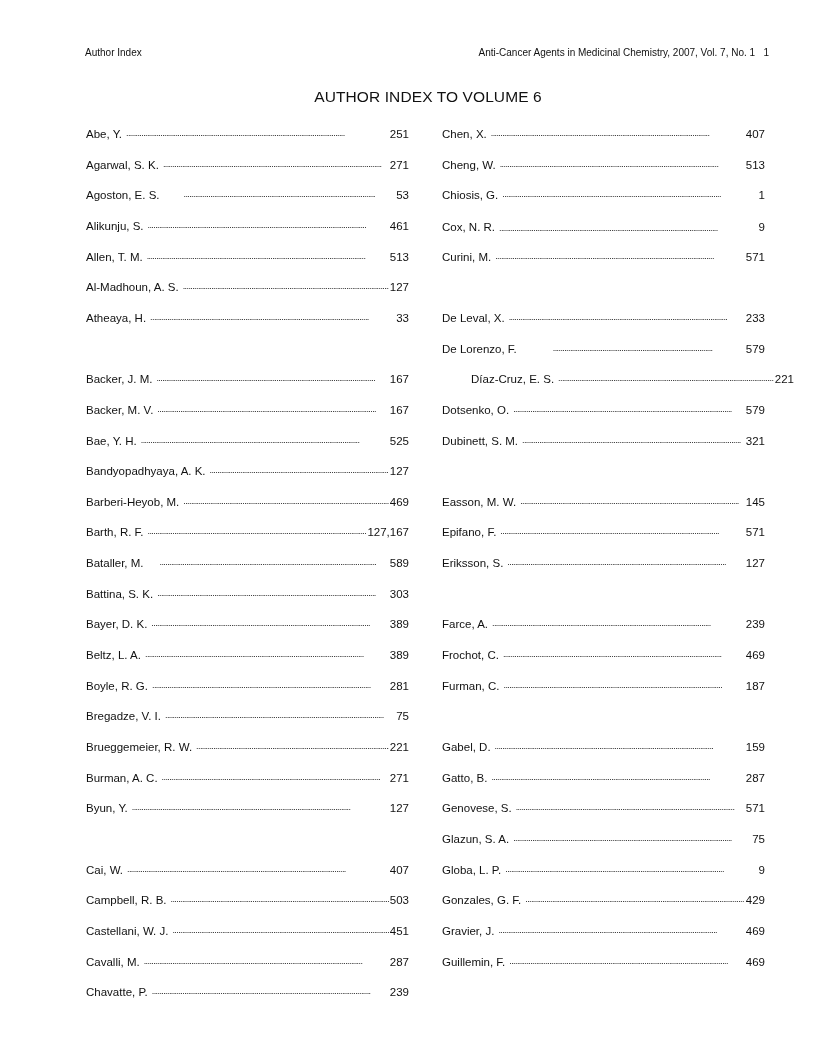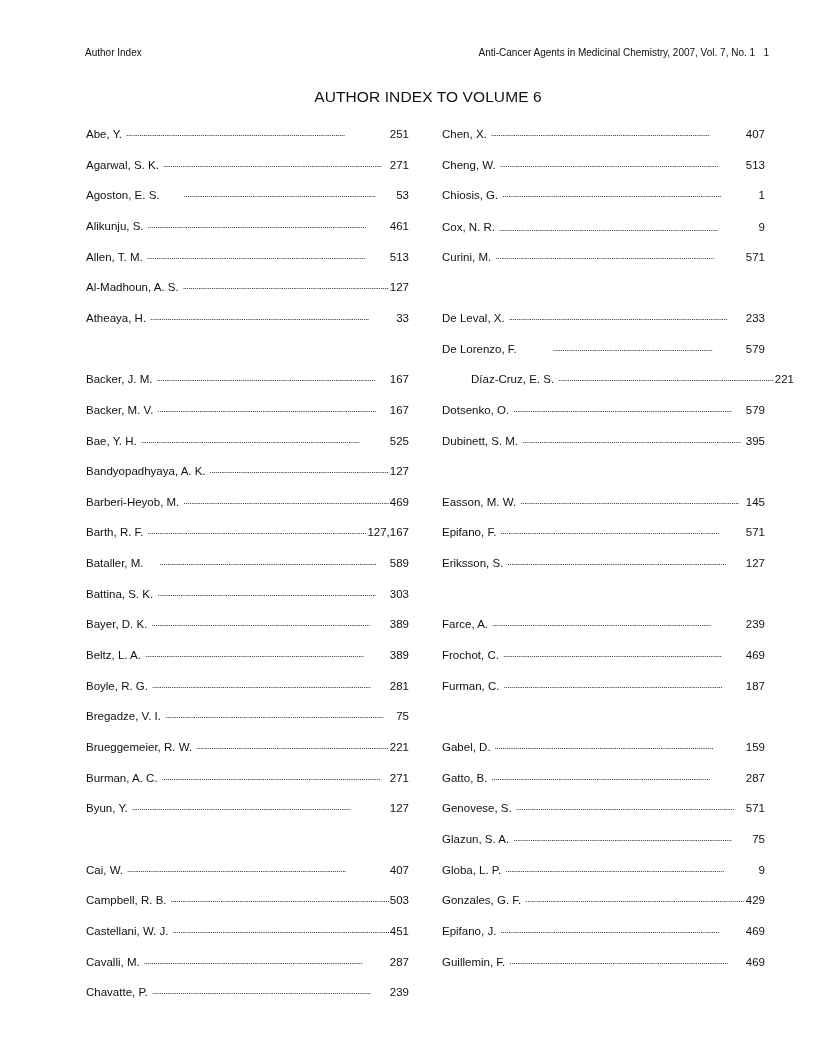--- a/index.html
+++ b/index.html
@@ -222,21 +222,21 @@
       <span class="pages">221</span>
     </div>
     <div class="entry" style="top: 275.85px; justify-content: center;">
       <span class="name">Dotsenko, O.</span>
       <span class="leader"></span>
       <span class="pages">579</span>
     </div>
     <div class="entry" style="top: 306.5px;">
       <span class="name">Dubinett, S. M.</span>
       <span class="leader"></span>
-      <span class="pages">395</span>
+      <span class="pages">321</span>
     </div>
     <div class="entry" style="top: 367.8px;">
       <span class="name">Easson, M. W.</span>
       <span class="leader"></span>
       <span class="pages">145</span>
     </div>
     <div class="entry" style="top: 398.45px;">
       <span class="name">Epifano, F.</span>
       <span class="leader"></span>
       <span class="pages">571</span>
@@ -285,21 +285,21 @@
       <span class="name">Globa, L. P.</span>
       <span class="leader"></span>
       <span class="pages">9</span>
     </div>
     <div class="entry" style="top: 766.25px;">
       <span class="name">Gonzales, G. F.</span>
       <span class="leader"></span>
       <span class="pages">429</span>
     </div>
     <div class="entry" style="top: 796.9px;">
-      <span class="name">Epifano, J.</span>
+      <span class="name">Gravier, J.</span>
       <span class="leader"></span>
       <span class="pages">469</span>
     </div>
     <div class="entry" style="top: 827.55px;">
       <span class="name">Guillemin, F.</span>
       <span class="leader"></span>
       <span class="pages">469</span>
     </div>
   </div>
 

